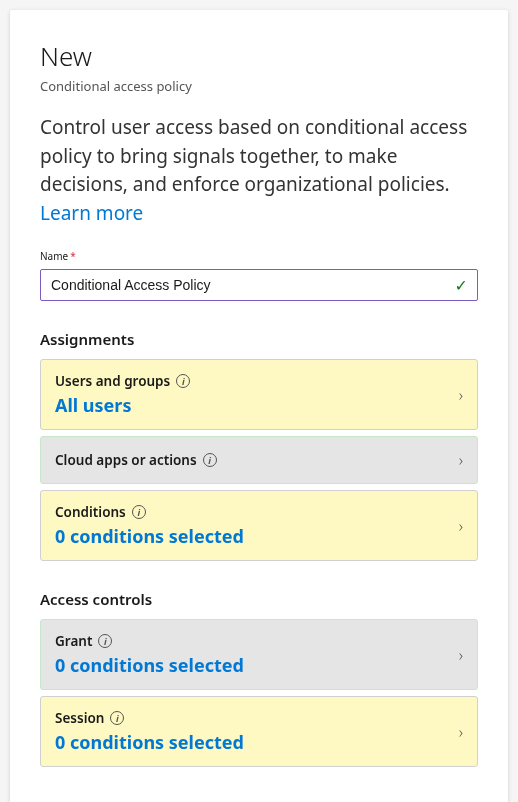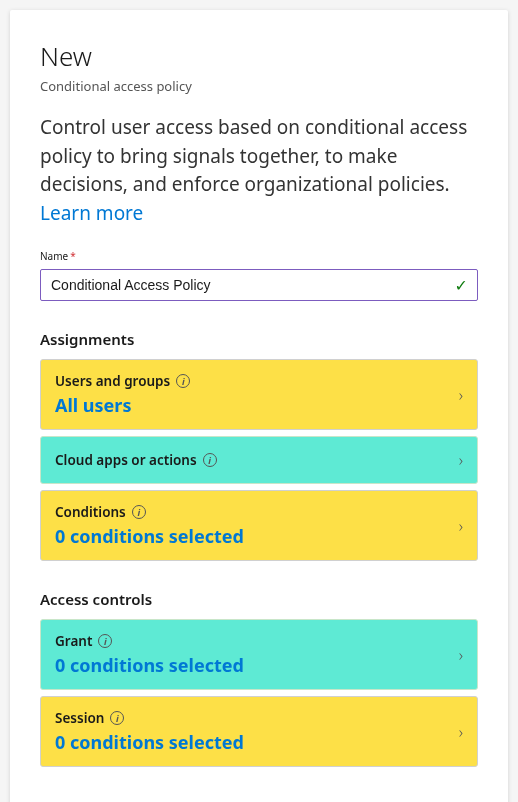--- a/index.html
+++ b/index.html
@@ -100,31 +100,31 @@
     }
 
     .access-controls-section {
       margin-bottom: 12px;
     }
 
     .card {
       border: 1px solid #d0d0d0;
       border-radius: 3px;
       margin-bottom: 6px;
-      background: #fde047;
+      background: #fef9c3;
       cursor: pointer;
       display: flex;
       justify-content: space-between;
       align-items: center;
       padding: 12px 14px;
       transition: background 0.1s;
     }
 
     .card.highlighted {
-      background: #5eead4;
+      background: #e5e5e5;
       border-color: #c8e6c9;
     }
 
     .card-left {
       display: flex;
       flex-direction: column;
       gap: 3px;
     }
 
     .card-header {

